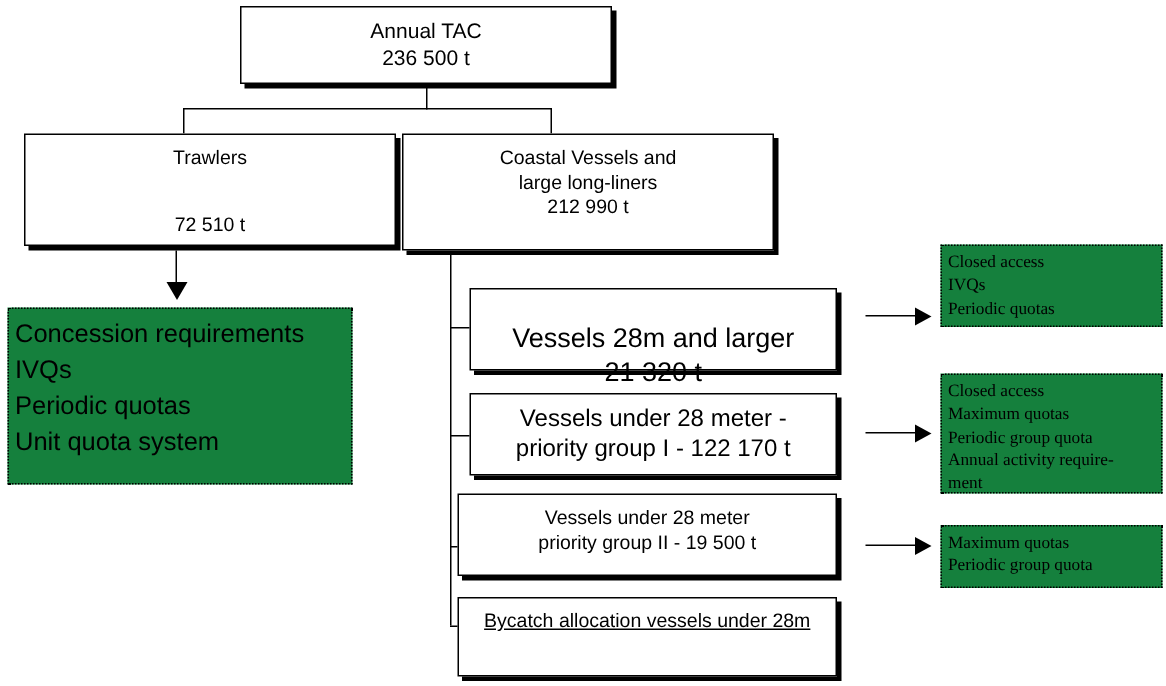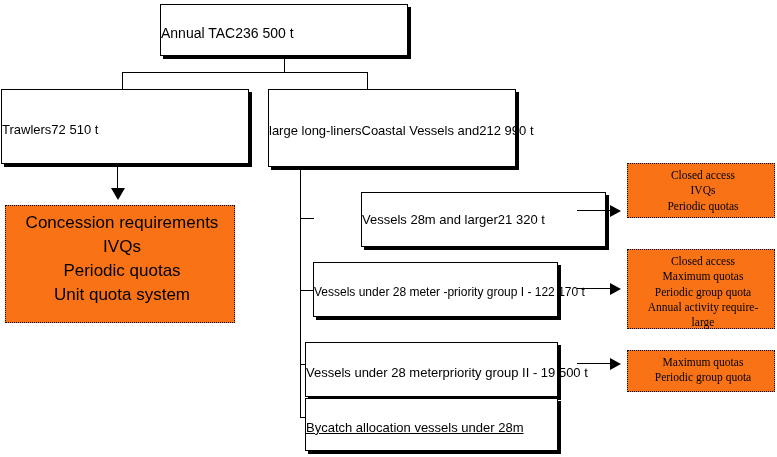--- a/index.html
+++ b/index.html
@@ -17,40 +17,40 @@
   }
 
   
   .box {
     position: absolute;
     box-sizing: border-box;
     background: #ffffff;
     border: 1px solid #000000;
     box-shadow: 3px 3px 0 0 #000000;
     display: flex;
-    flex-direction: row;
+    flex-direction: column;
     align-items: center;
     justify-content: flex-start;
     text-align: center;
     font-family: "Liberation Sans", sans-serif;
     color: #000000;
   }
   .box .line {
     display: block;
     white-space: nowrap;
     line-height: 1.28;
   }
 
   
   .note {
     position: absolute;
     box-sizing: border-box;
-    background: #f97316;
+    background: #15803d;
     border: 1px dotted #000000;
-    text-align: center;
+    text-align: left;
     color: #000000;
   }
   .note .line {
     display: block;
     white-space: nowrap;
   }
 
   .note-left {
     font-family: Liberation Sans, sans-serif;
     font-size: 17px;
@@ -111,58 +111,58 @@
   <div class="vline" style="left:284px; top:55px; height:18px;"></div>
   <div class="hline" style="left:122px; top:72px; width:246px;"></div>
   <div class="vline" style="left:122px; top:72px; height:17px;"></div>
   <div class="vline" style="left:367px; top:72px; height:17px;"></div>
 
   <div class="box" style="left:160px; top:4px; width:248px; height:52px; font-size:14px; padding-top:7px;">
     <span class="line">Annual TAC</span>
     <span class="line">236 500 t</span>
   </div>
 
-  <div class="box" style="left:1px; top:89px; width:248px; height:75px; font-size:13px; padding-top:7px;">
+  <div class="box" style="left:16px; top:89px; width:248px; height:75px; font-size:13px; padding-top:7px;gap:28px;">
     <span class="line">Trawlers</span>
     <span class="line">72 510 t</span>
   </div>
 
   <div class="box" style="left:268px; top:89px; width:248px; height:78px; font-size:13px; padding-top:7px;">
+    <span class="line">Coastal Vessels and</span>
     <span class="line">large long-liners</span>
-    <span class="line">Coastal Vessels and</span>
     <span class="line">212 990 t</span>
   </div>
 
   <div class="arrow-shaft-v" style="left:117px; top:167px; height:23px;"></div>
   <div class="arrow-head-d" style="left:111px; top:188px;"></div>
 
   <div class="note note-left" style="left:5px; top:205px; width:230px; height:118px;">
     <span class="line">Concession requirements</span>
     <span class="line">IVQs</span>
     <span class="line">Periodic quotas</span>
     <span class="line">Unit quota system</span>
   </div>
 
   <div class="vline" style="left:300px; top:168px; height:249px;"></div>
   <div class="hline" style="left:300px; top:218px; width:14px;"></div>
   <div class="hline" style="left:300px; top:290px; width:14px;"></div>
   <div class="hline" style="left:300px; top:364px; width:14px;"></div>
   <div class="hline" style="left:300px; top:417px; width:8px;"></div>
 
-  <div class="box" style="left:313px; top:192px; width:245px; height:55px; font-size:13px; padding-top:2px;margin-left:48px;">
+  <div class="box" style="left:313px; top:192px; width:245px; height:55px; font-size:18px; padding-top:21px;">
     <span class="line">Vessels 28m and larger</span>
     <span class="line">21 320 t</span>
   </div>
 
-  <div class="box" style="left:313px; top:262px; width:245px; height:55px; font-size:12px; padding-top:7px;">
+  <div class="box" style="left:313px; top:262px; width:245px; height:55px; font-size:16px; padding-top:7px;">
     <span class="line">Vessels under 28 meter -</span>
     <span class="line">priority group I  -  122 170 t</span>
   </div>
 
-  <div class="box" style="left:305px; top:342px; width:253px; height:55px; font-size:13px; padding-top:7px;">
+  <div class="box" style="left:305px; top:329px; width:253px; height:55px; font-size:13px; padding-top:7px;">
     <span class="line">Vessels under 28 meter</span>
     <span class="line">priority group II  -  19 500 t</span>
   </div>
 
   <div class="box" style="left:305px; top:398px; width:253px; height:53px; font-size:13px; padding-top:7px;text-decoration:underline;">
     <span class="line">Bycatch allocation vessels under 28m</span>
   </div>
 
   <div class="arrow-shaft-h" style="left:577px; top:210px; width:35px;"></div>
   <div class="arrow-head-r" style="left:610px; top:205px;"></div>
@@ -177,21 +177,21 @@
     <span class="line">Closed access</span>
     <span class="line">IVQs</span>
     <span class="line">Periodic quotas</span>
   </div>
 
   <div class="note note-right" style="left:627px; top:249px; width:148px; height:80px;">
     <span class="line">Closed access</span>
     <span class="line">Maximum quotas</span>
     <span class="line">Periodic group quota</span>
     <span class="line">Annual activity require-</span>
-    <span class="line">large</span>
+    <span class="line">ment</span>
   </div>
 
   <div class="note note-right" style="left:627px; top:350px; width:148px; height:42px;">
     <span class="line">Maximum quotas</span>
     <span class="line">Periodic group quota</span>
   </div>
 
 </div>
 
 </body></html>

